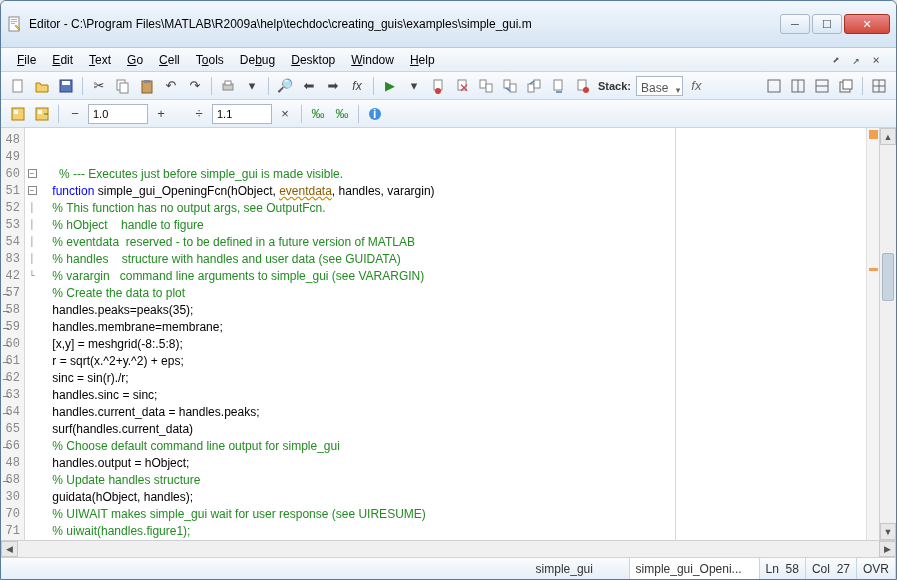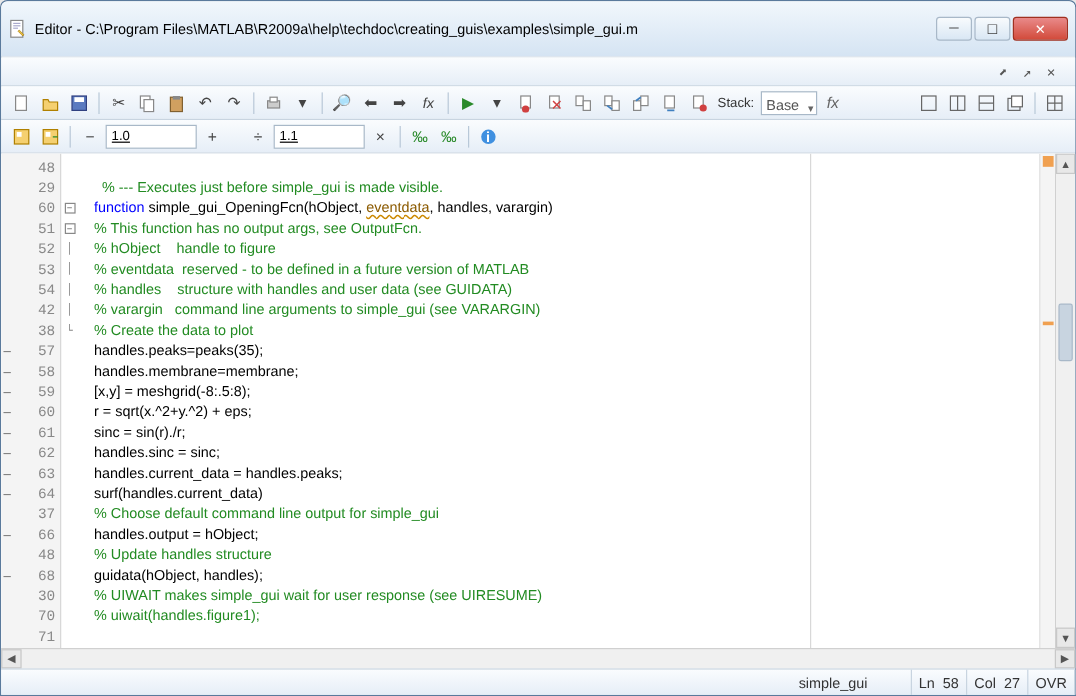--- a/index.html
+++ b/index.html
@@ -13,33 +13,33 @@
 .winbtn.close { width:46px; background:linear-gradient(#e98a8a,#d24a3a); color:#fff; border-color:#a03020; }
 .menubar { height:24px; background:linear-gradient(#fafcfe,#e6eef7); display:flex; align-items:center; padding:0 8px; border-bottom:1px solid #c8d4e0; }
 .menu-item { padding:3px 8px; cursor:default; }
 .menu-item u { text-decoration:underline; }
 .menu-spacer { flex:1; }
 .menu-right { display:flex; gap:4px; padding-right:4px; }
 .menu-right span { width:16px; text-align:center; color:#555; font-family:monospace; }
 .toolbar { height:28px; background:linear-gradient(#fafcfe,#e6eef7); display:flex; align-items:center; padding:0 6px; border-bottom:1px solid #c8d4e0; gap:2px; }
 .tbtn { width:22px; height:22px; display:flex; align-items:center; justify-content:center; border:1px solid transparent; border-radius:2px; font-size:13px; color:#444; }
 .tsep { width:1px; height:18px; background:#b8c8d8; margin:0 3px; }
-.tlabel { font-size:11px; color:#333; padding:0 3px; }
+.tlabel { font-size:11px; color:#333; padding:0 3px;font-weight:bold; }
 .tcombo { height:20px; border:1px solid #a8b8c8; background:#fff; padding:0 14px 0 4px; font-size:11px; color:#555; position:relative; min-width:46px; display:flex; align-items:flex-end; }
 .tcombo::after { content:"▾"; position:absolute; right:2px; color:#666; font-size:9px; }
 .toolbar2 { height:28px; background:linear-gradient(#fafcfe,#e6eef7); display:flex; align-items:center; padding:0 6px; border-bottom:1px solid #c8d4e0; gap:2px; }
-.tinput { width:76px; height:20px; border:1px solid #a8b8c8; background:#fff; padding:0 4px; font-size:11px;text-decoration:underline; }
+.tinput { width:60px; height:20px; border:1px solid #a8b8c8; background:#fff; padding:0 4px; font-size:11px; }
 .editor-area { flex:1; display:flex; background:#fff; position:relative; overflow:hidden; }
-.gutter { width:50px; background:#f4f4f4; border-right:1px solid #d8d8d8; padding-top:3px; }
+.gutter { width:24px; background:#f4f4f4; border-right:1px solid #d8d8d8; padding-top:3px; }
 .gline { height:17px; display:flex; align-items:center; justify-content:flex-end; padding-right:4px; font-family:"Courier New",monospace; font-size:12px; color:#888; position:relative; }
 .gline .mark { position:absolute; left:2px; color:#666; font-size:11px; }
 .foldcol { width:14px; padding-top:3px; }
 .fline { height:17px; display:flex; align-items:center; justify-content:center; font-size:9px; color:#888; font-family:monospace; }
 .foldbox { width:9px; height:9px; border:1px solid #888; background:#fff; font-size:8px; line-height:7px; text-align:center; color:#555; }
-.code { flex:1; padding-top:3px; font-family:"Courier New",monospace; font-size:13px; line-height:17px; white-space:pre; color:#000; overflow:hidden; }
+.code { flex:1; padding-top:21px; font-family:"Courier New",monospace; font-size:13px; line-height:17px; white-space:pre; color:#000; overflow:hidden; }
 .cline { height:17px; }
 .c-comment { color:#228b22; }
 .c-keyword { color:#0000ff; }
 .c-warn { color:#8b5a00; text-decoration:underline wavy #cc8800; }
 .ruler { width:1px; background:#d8d8d8; position:absolute; left:674px; top:0; bottom:0; }
 .scroll-v { width:17px; background:#f0f0f0; border-left:1px solid #d0d0d0; display:flex; flex-direction:column; }
 .scroll-v .arrow { height:17px; background:#e8e8e8; border:1px solid #c8c8c8; display:flex; align-items:center; justify-content:center; font-size:9px; color:#555; }
 .scroll-v .track { flex:1; position:relative; }
 .scroll-v .thumb { position:absolute; left:2px; right:2px; top:108px; height:48px; background:#c8d4e0; border:1px solid #a8b8c8; border-radius:2px; }
 .warnbar { width:13px; background:#f4f4f4; border-left:1px solid #e0e0e0; position:relative; }
@@ -67,20 +67,32 @@
       </svg>
     <div class="title">Editor - C:\Program Files\MATLAB\R2009a\help\techdoc\creating_guis\examples\simple_gui.m</div>
     <div class="winbtns">
       <div class="winbtn">─</div>
       <div class="winbtn">☐</div>
       <div class="winbtn close">✕</div>
     </div>
   </div>
 
   <div class="menubar">
+    <div id="menus" style="display: flex;">
+        <div class="menu-item"><u>F</u>ile</div>
+        <div class="menu-item"><u>E</u>dit</div>
+        <div class="menu-item"><u>T</u>ext</div>
+        <div class="menu-item"><u>G</u>o</div>
+        <div class="menu-item"><u>C</u>ell</div>
+        <div class="menu-item">T<u>o</u>ols</div>
+        <div class="menu-item">De<u>b</u>ug</div>
+        <div class="menu-item"><u>D</u>esktop</div>
+        <div class="menu-item"><u>W</u>indow</div>
+        <div class="menu-item"><u>H</u>elp</div>
+      </div>
     <div class="menu-spacer"></div>
     <div class="menu-right">
       <span>⬈</span>
       <span>↗</span>
       <span>×</span>
     </div>
   </div>
 
   <div class="toolbar">
     <div class="tbtn">
@@ -246,37 +258,37 @@
         <svg width="14" height="14">
           <circle cx="7" cy="7" r="6" fill="#4090e0"></circle>
           <text x="5" y="11" fill="#fff" font-size="10" font-weight="bold">i</text>
         </svg>
       </div>
   </div>
 
   <div class="editor-area">
     <div class="gutter" id="gutter">
         <div class="gline">48</div>
-        <div class="gline">29</div>
+        <div class="gline">49</div>
         <div class="gline">60</div>
         <div class="gline">51</div>
         <div class="gline">52</div>
         <div class="gline">53</div>
         <div class="gline">54</div>
+        <div class="gline">83</div>
         <div class="gline">42</div>
-        <div class="gline">38</div>
         <div class="gline">57<span class="mark">–</span></div>
         <div class="gline">58<span class="mark">–</span></div>
         <div class="gline">59<span class="mark">–</span></div>
         <div class="gline">60<span class="mark">–</span></div>
         <div class="gline">61<span class="mark">–</span></div>
         <div class="gline">62<span class="mark">–</span></div>
         <div class="gline">63<span class="mark">–</span></div>
         <div class="gline">64<span class="mark">–</span></div>
-        <div class="gline">37</div>
+        <div class="gline">65</div>
         <div class="gline">66<span class="mark">–</span></div>
         <div class="gline">48</div>
         <div class="gline">68<span class="mark">–</span></div>
         <div class="gline">30</div>
         <div class="gline">70</div>
         <div class="gline">71</div>
         <div class="gline">72</div>
       </div>
     <div class="foldcol" id="foldcol">
         <div class="fline"></div>
@@ -326,18 +338,19 @@
 
   <div class="scroll-h">
     <div class="arrow">◀</div>
     <div class="track"></div>
     <div class="arrow">▶</div>
   </div>
 
   <div class="statusbar">
     <div class="spacer"></div>
     <div class="cell" style="min-width:100px">simple_gui</div>
+    <div class="cell" style="min-width:130px;background:#fff">simple_gui_Openi...</div>
     <div class="cell"><span>Ln</span>&nbsp;&nbsp;<span>58</span></div>
     <div class="cell"><span>Col</span>&nbsp;&nbsp;<span>27</span></div>
     <div class="cell">OVR</div>
   </div>
 
 </div>
 
 </body></html>

